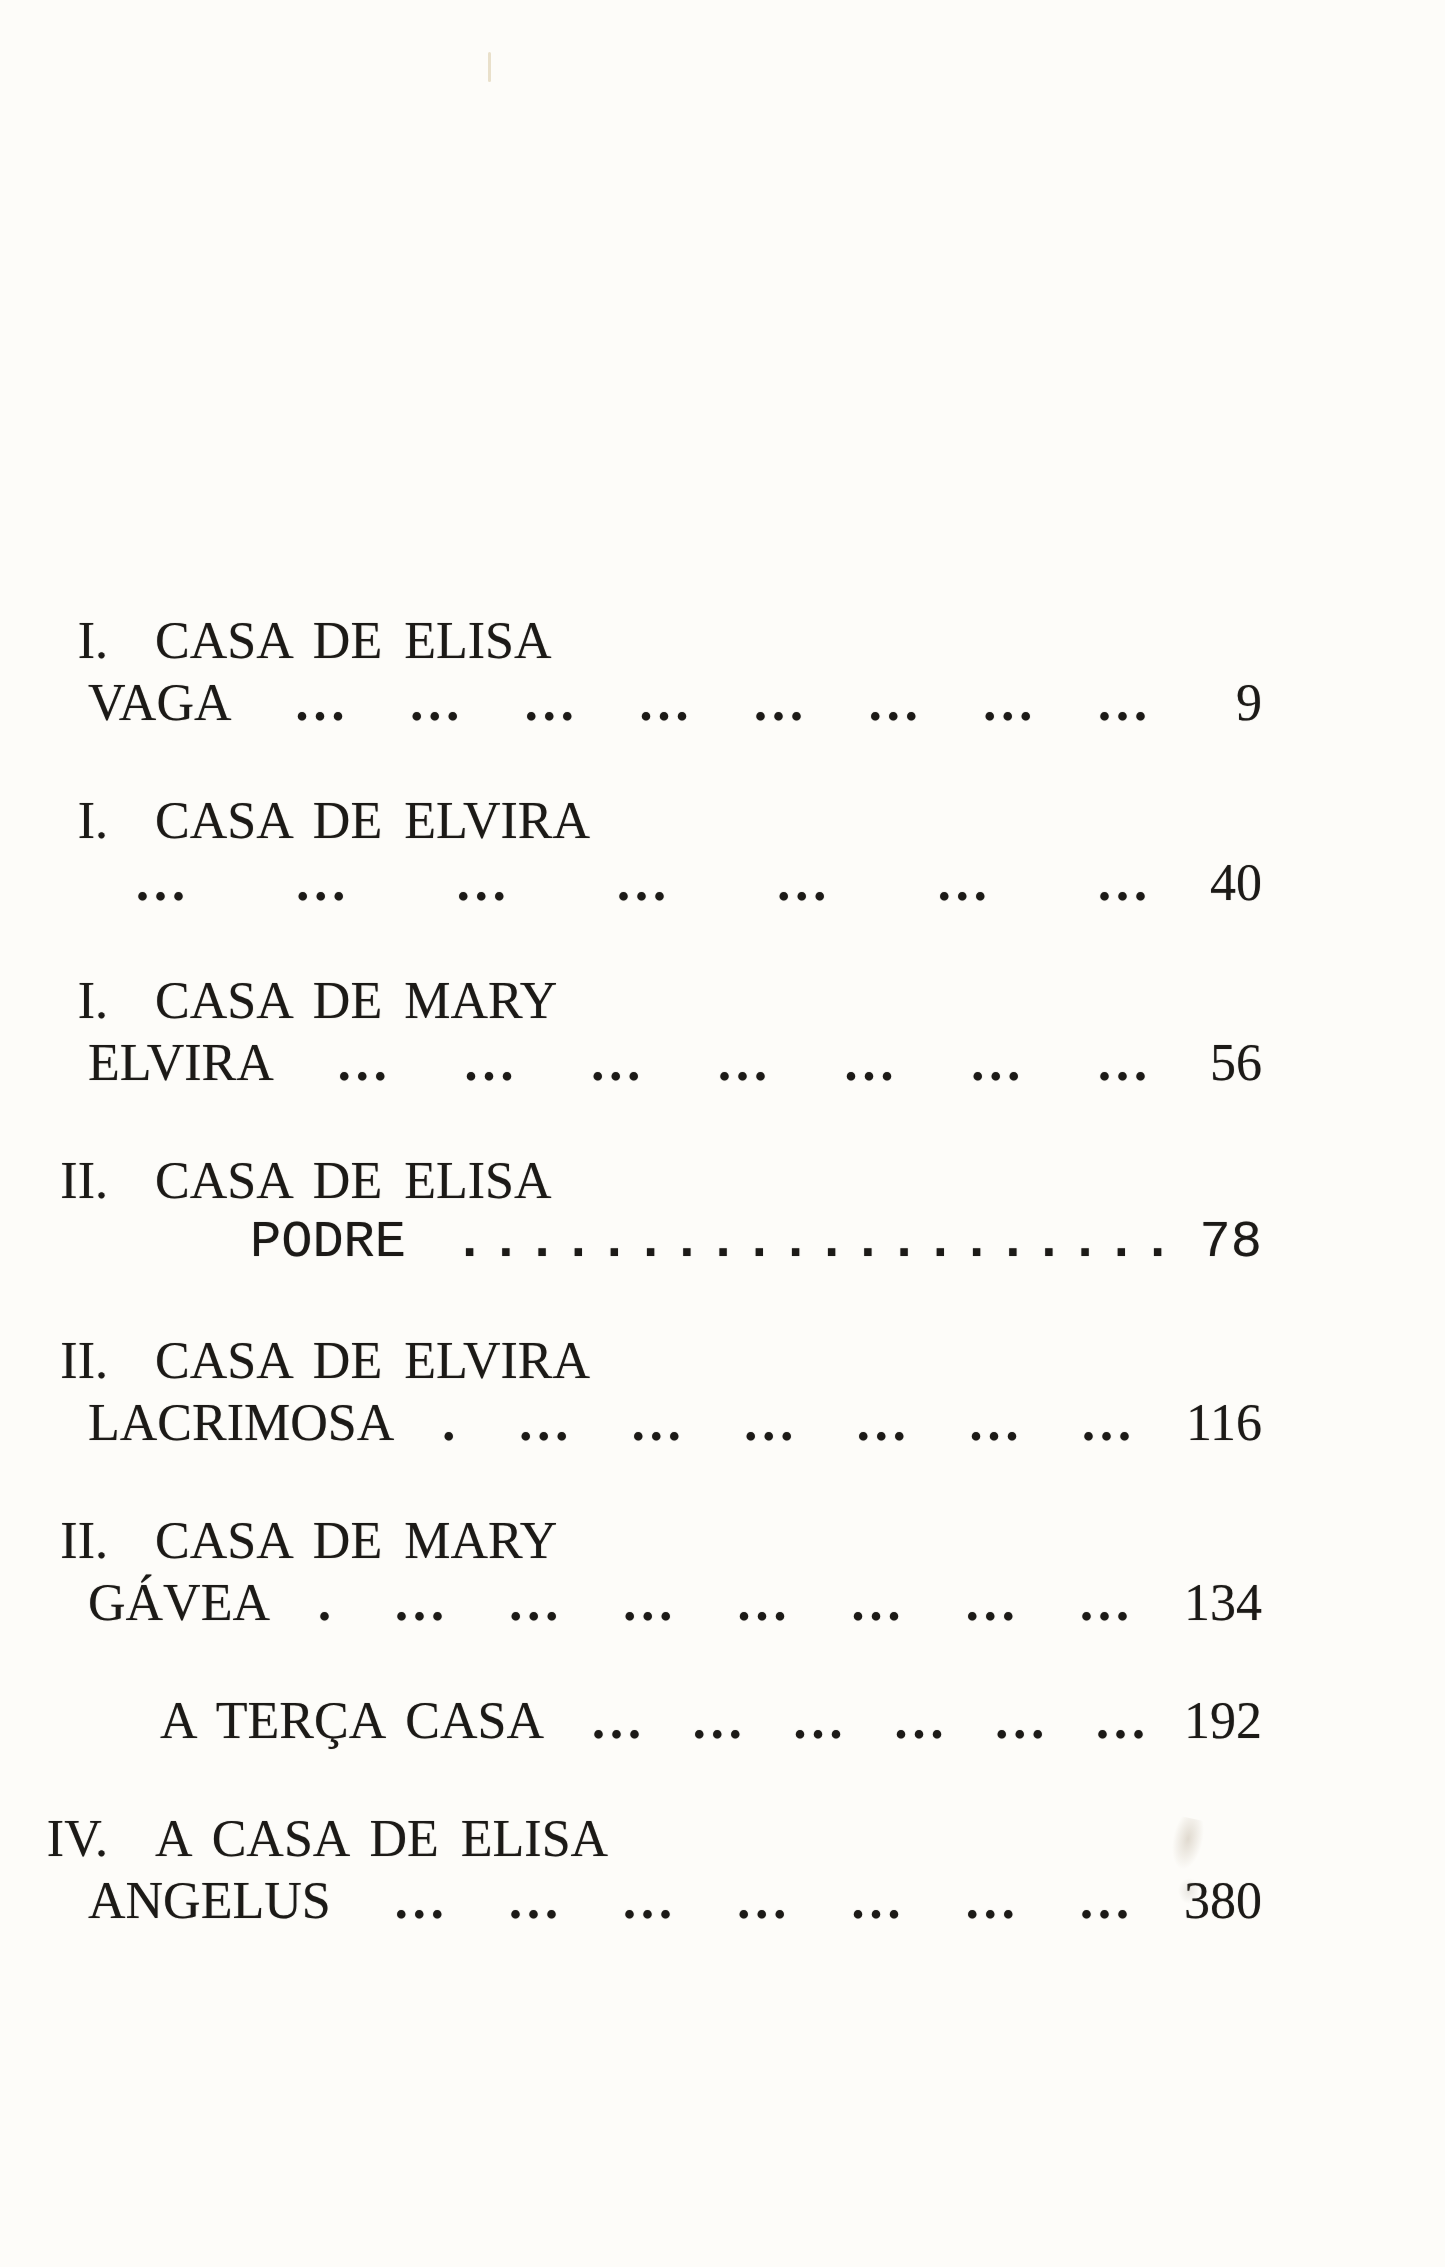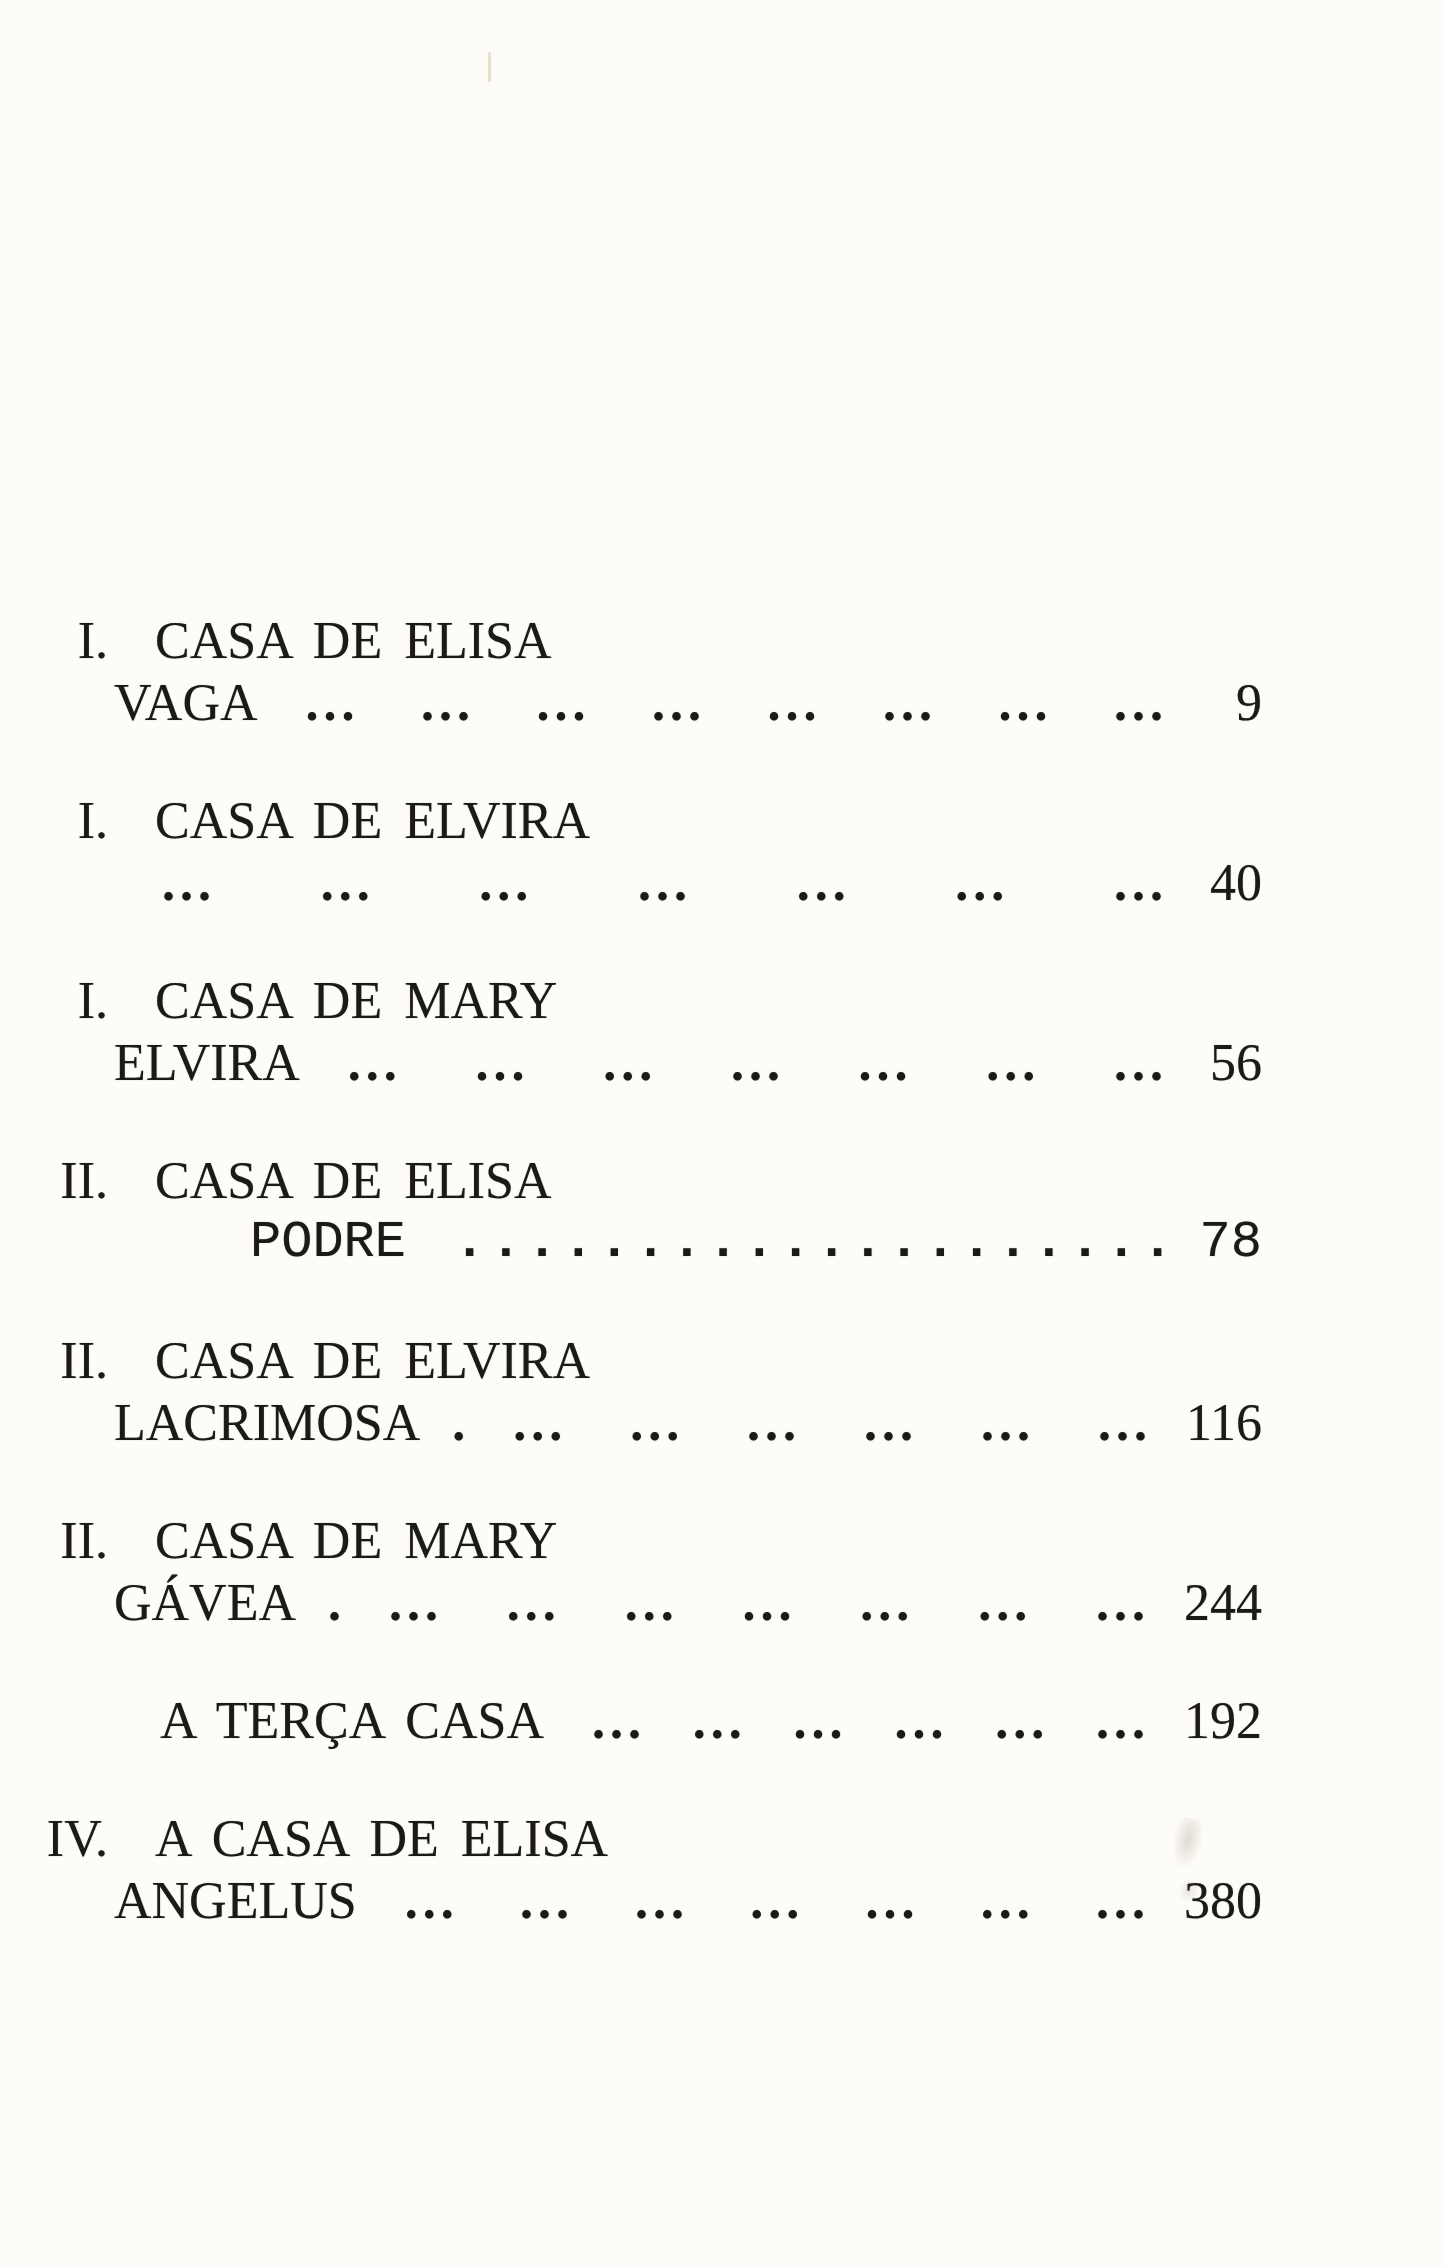--- a/index.html
+++ b/index.html
@@ -50,21 +50,21 @@
   }
   .wrapline {
     margin-left: 205px;
     word-spacing: 24px;
   }
   .leaderline {
     display: flex;
     align-items: baseline;
     margin-right: 183px; 
   }
-  .leaderline.indent-sub  { margin-left: 114px; }
+  .leaderline.indent-sub  { margin-left: 88px; gap: 16px; }
   .leaderline.indent-deep { margin-left: 250px; font-family: Liberation Mono, monospace; }
   .leaderline.indent-main { margin-left: 160px; justify-content: space-between; }
   .label {
     flex: none;
     word-spacing: 9px;
   }
   .predot {
     flex: none;
     margin-left: 32px;
     font-weight: bold;
@@ -227,21 +227,21 @@
           <span class="predot">.</span>
           <span class="dots">
             <span class="dotgroup">...</span>
             <span class="dotgroup">...</span>
             <span class="dotgroup">...</span>
             <span class="dotgroup">...</span>
             <span class="dotgroup">...</span>
             <span class="dotgroup">...</span>
             <span class="dotgroup">...</span>
           </span>
-          <span class="pagenum">244</span>
+          <span class="pagenum">134</span>
         </div>
       </div>
       <div class="entry">
         <div class="line leaderline indent-main">
           <span class="label">A TERÇA CASA</span>
           <span class="dots">
             <span class="dotgroup">...</span>
             <span class="dotgroup">...</span>
             <span class="dotgroup">...</span>
             <span class="dotgroup">...</span>

